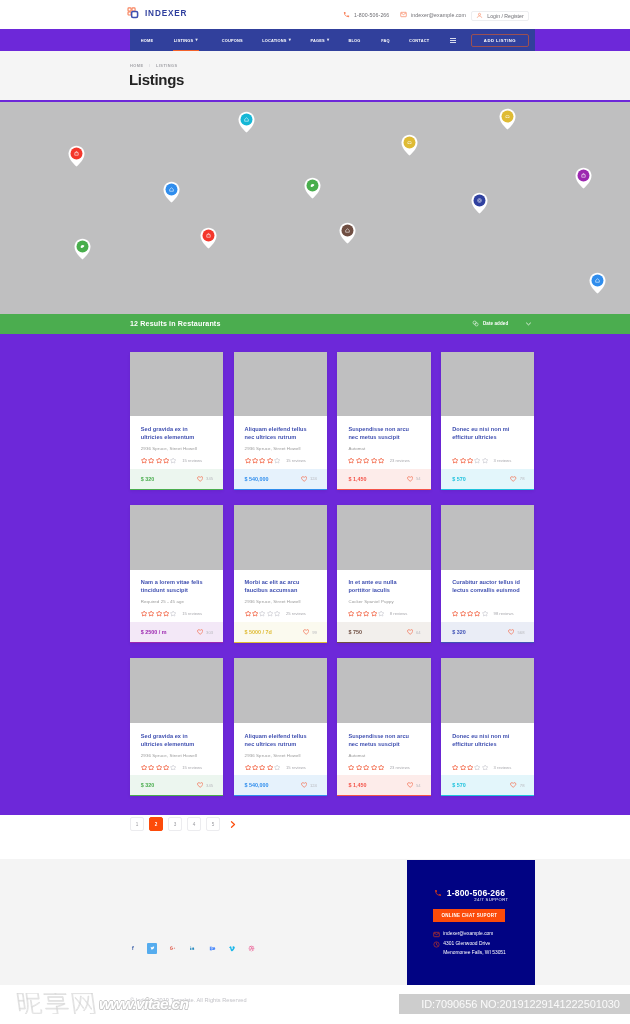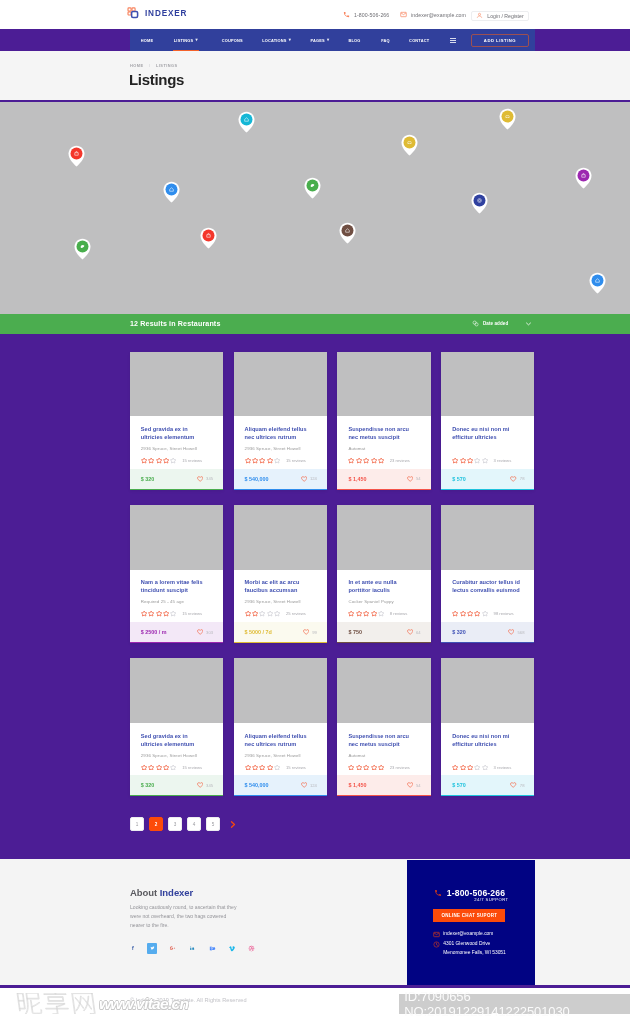--- a/index.html
+++ b/index.html
@@ -1,19 +1,19 @@
 <!DOCTYPE html>
 <html><head>
 <meta charset="utf-8">
 <style>
   * { box-sizing: border-box; margin:0; padding:0; }
   html,body { width:630px; height:1024px; }
   body { font-family:"Liberation Sans", sans-serif; background:#ffffff; overflow:hidden;
          -webkit-font-smoothing:antialiased; }
-  .page { position:relative; width:630px; height:1024px; background:#4c1d95; }
+  .page { position:relative; width:630px; height:815px; background:#6d28d9; }
 
   
   .topbar { position:absolute; left:0; top:0; width:630px; height:29px; background:#fff; }
   .logo { position:absolute; left:127px; top:6px; display:flex; align-items:center; gap:3px; }
   .logo-mark { position:relative; width:15px; height:14px; }
   .logo-text { font-size:8.2px; font-weight:bold; letter-spacing:0.85px; color:#2f3f9e; }
   .topinfo { position:absolute; left:0; top:0; width:630px; height:29px; }
   .ti { position:absolute; display:flex; align-items:center; gap:4px; font-size:5.2px; color:#6e6e73; letter-spacing:0.1px;}
   .ti svg { display:block; }
   .login-btn { position:absolute; left:471px; top:10.5px; width:58px; height:10.5px;
@@ -107,21 +107,21 @@
   .cr-text { position:absolute; left:130px; top:8.5px; font-size:5.6px; color:#c2c2c7; letter-spacing:0.05px; }
 
   
   .wm { position:absolute; left:0; top:0; width:630px; height:1024px; pointer-events:none; }
   .wm-bl { position:absolute; left:16px; top:993px; display:flex; align-items:flex-end; gap:2px; }
   .wm-cn { font-size:15.5px; font-weight:bold; font-style:italic; letter-spacing:-0.7px;
            color:#fff; position:relative; top:-1px;
            text-shadow: 0.7px 0 #c9c9c9, -0.7px 0 #c9c9c9, 0 0.7px #c9c9c9, 0 -0.7px #c9c9c9,
                         0.5px 0.5px #c9c9c9, -0.5px -0.5px #c9c9c9, 0.5px -0.5px #c9c9c9, -0.5px 0.5px #c9c9c9;}
   .wm-id { position:absolute; left:399.3px; top:994px; width:231px; height:19.6px; background:#cdcdcd;
-           display:flex; align-items:center; padding-left:5px; font-size:13px; color:#fbfbfb; letter-spacing:-0.1px;}
+           display:flex; align-items:center; padding-left:22px; font-size:11px; color:#fbfbfb; letter-spacing:-0.1px;}
 </style>
 </head>
 <body>
 
 <div class="page">
 
   <div class="topbar">
     <div class="logo">
       <span class="logo-mark">
         <svg width="14" height="13" viewBox="0 0 28 26">
@@ -786,24 +786,20 @@
       <div class="pg">4</div>
       <div class="pg">5</div>
       <div class="pg next">
         <svg width="6" height="7" viewBox="0 0 10 14">
           <path d="M2 1.5 L8 7 L2 12.5" fill="none" stroke="#fc4b0a" stroke-width="2.4" stroke-linecap="round" stroke-linejoin="round"></path>
         </svg>
       </div>
     </div>
 
   <div class="footer">
-    <div class="about">
-      <div class="fcol-title"><span>About </span><b>Indexer</b></div>
-      <p>Looking cautiously round, to ascertain that they were not overheard, the two hags cowered nearer to the fire.</p>
-    </div>
     <div class="socials" id="socials">
         <div class="soc" style="left:0.0px;">
           <svg width="7" height="7" viewBox="0 0 24 24" fill="#3b5ea8">
             <path d="M13.2 6.1h-1.9c-.3 0-.6.3-.6.7v1.5h2.5l-.3 2.4h-2.2v6.4H8.2v-6.4H6.7V8.3h1.5V6.9C8.2 5.1 9.4 3.6 11.3 3.6h1.9z"></path>
           </svg>
         </div>
         <div class="soc boxed" style="left:19.7px;background:#55acee;">
           <svg width="7" height="7" viewBox="0 0 24 24" fill="#fff">
             <path d="M18.4 6.6c-.5.2-1 .4-1.5.4.6-.3 1-.9 1.2-1.6-.5.3-1.1.5-1.7.7-.5-.5-1.2-.9-2-.9-1.5 0-2.7 1.2-2.7 2.7 0 .2 0 .4.1.6-2.3-.1-4.3-1.2-5.6-2.9-.2.4-.4.9-.4 1.4 0 .9.5 1.8 1.2 2.2-.4 0-.8-.1-1.2-.3 0 1.3.9 2.4 2.2 2.7-.2.1-.5.1-.7.1-.2 0-.4 0-.5-.1.3 1.1 1.3 1.9 2.5 1.9-.9.7-2.1 1.1-3.3 1.1h-.6c1.2.8 2.6 1.2 4.1 1.2 5 0 7.7-4.1 7.7-7.7v-.3c.5-.4 1-.8 1.2-1.2z"></path>
           </svg>

